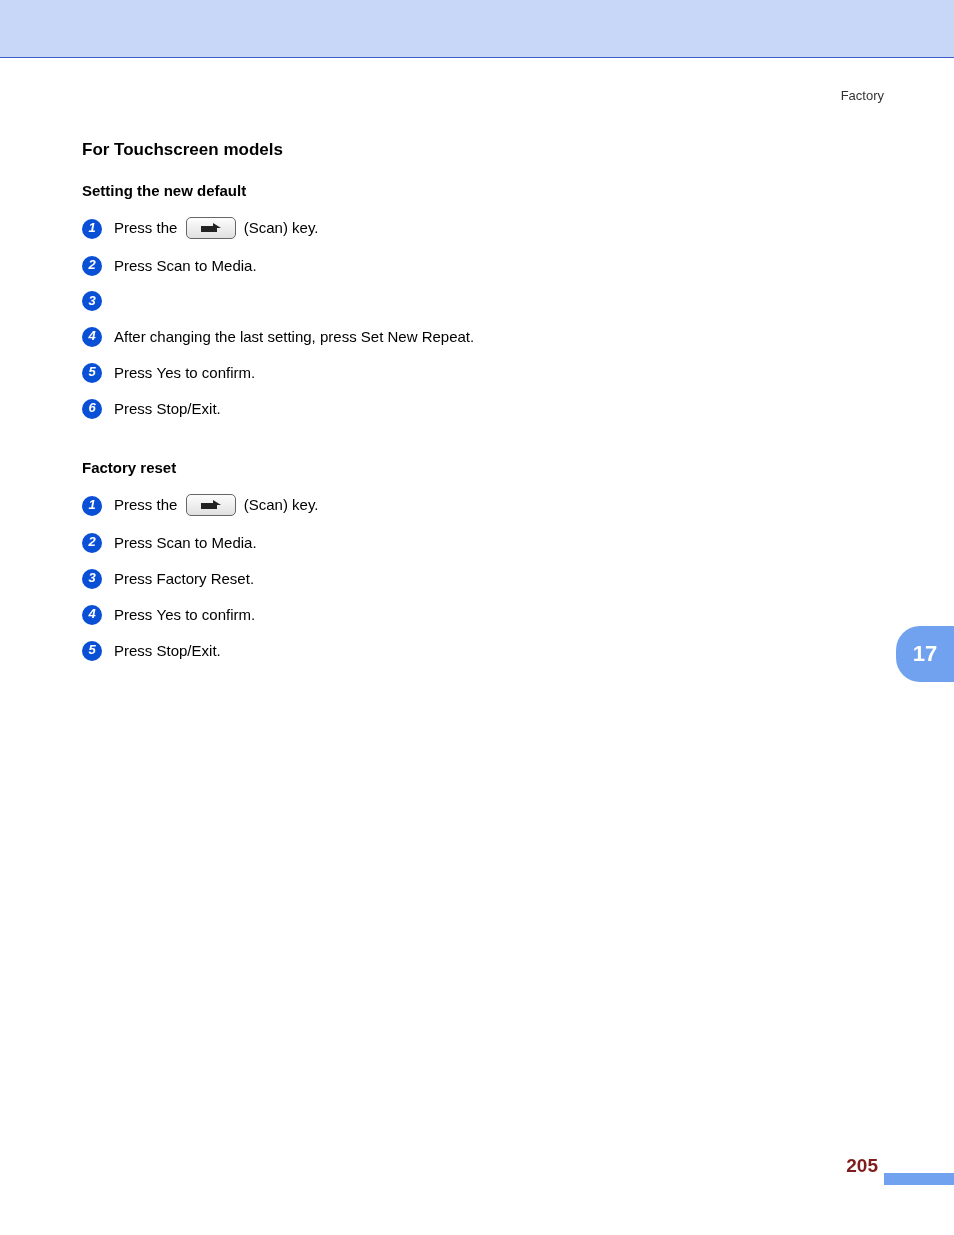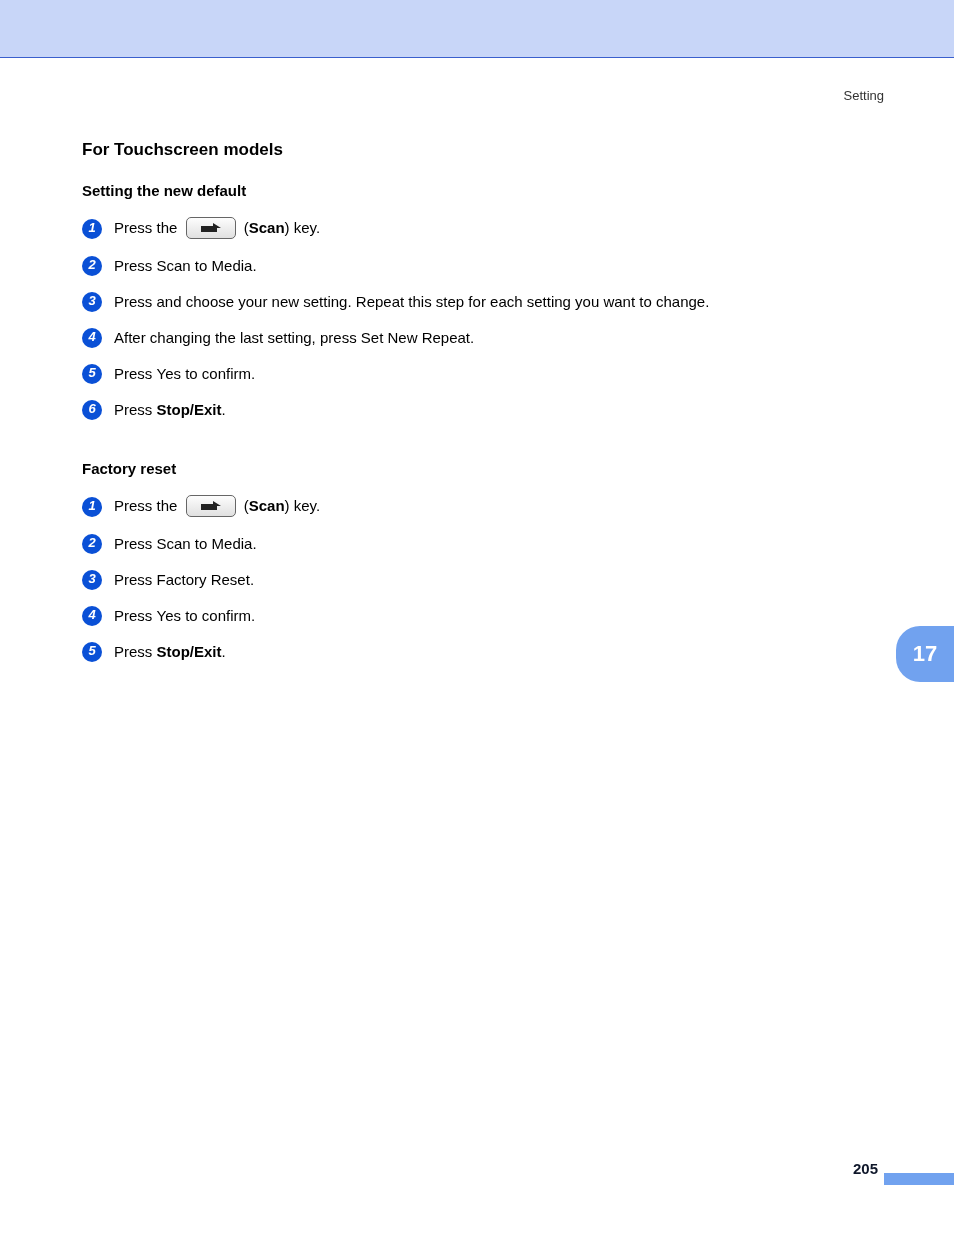--- a/index.html
+++ b/index.html
@@ -65,21 +65,21 @@
     align-items: center;
     justify-content: center;
     margin-right: 12px;
     flex-shrink: 0;
     font-style: italic;
   }
   .step-text { }
   .mono {
     font-family: Liberation Sans, sans-serif;
   }
-  .bold { font-weight: bold; }
+  .bold { font-weight: normal; }
   .scan-key {
     display: inline-flex;
     align-items: center;
     justify-content: center;
     width: 50px;
     height: 22px;
     border: 1px solid #666;
     border-radius: 5px;
     background: linear-gradient(#fdfdfd, #e0e0e0);
     vertical-align: middle;
@@ -101,39 +101,39 @@
     font-size: 22px;
     font-weight: bold;
     display: flex;
     align-items: center;
     justify-content: center;
   }
   .page-number {
     position: absolute;
     right: 76px;
     bottom: 58px;
-    font-size: 15px;
-    font-weight: bold;
-    color: #0f172a;
+    font-size: 19px;
+    font-weight: bold;
+    color: #7f1d1d;
   }
   .page-number-bar {
     position: absolute;
     right: 0;
     bottom: 50px;
     width: 70px;
     height: 12px;
     background: #71a2ef;
   }
 </style>
 </head>
 <body>
 
 <div class="top-band"></div>
 
-<div class="chapter-label">Setting</div>
+<div class="chapter-label">Factory</div>
 
 <div class="main">
   <div class="h2">For Touchscreen models</div>
 
   <div class="h3">Setting the new default</div>
 
   <div class="step">
     <span class="bullet">1</span>
     <span class="step-text">
       <span>Press the </span><span class="scan-key">
@@ -146,21 +146,20 @@
 
   <div class="step">
     <span class="bullet">2</span>
     <span class="step-text">
       <span>Press </span><span class="mono">Scan to Media</span><span>.</span>
     </span>
   </div>
 
   <div class="step">
     <span class="bullet">3</span>
-    <span class="step-text">Press and choose your new setting. Repeat this step for each setting you want to change.</span>
   </div>
 
   <div class="step">
     <span class="bullet">4</span>
     <span class="step-text">
       <span>After changing the last setting, press </span><span class="mono">Set New Repeat</span><span>.</span>
     </span>
   </div>
 
   <div class="step">

